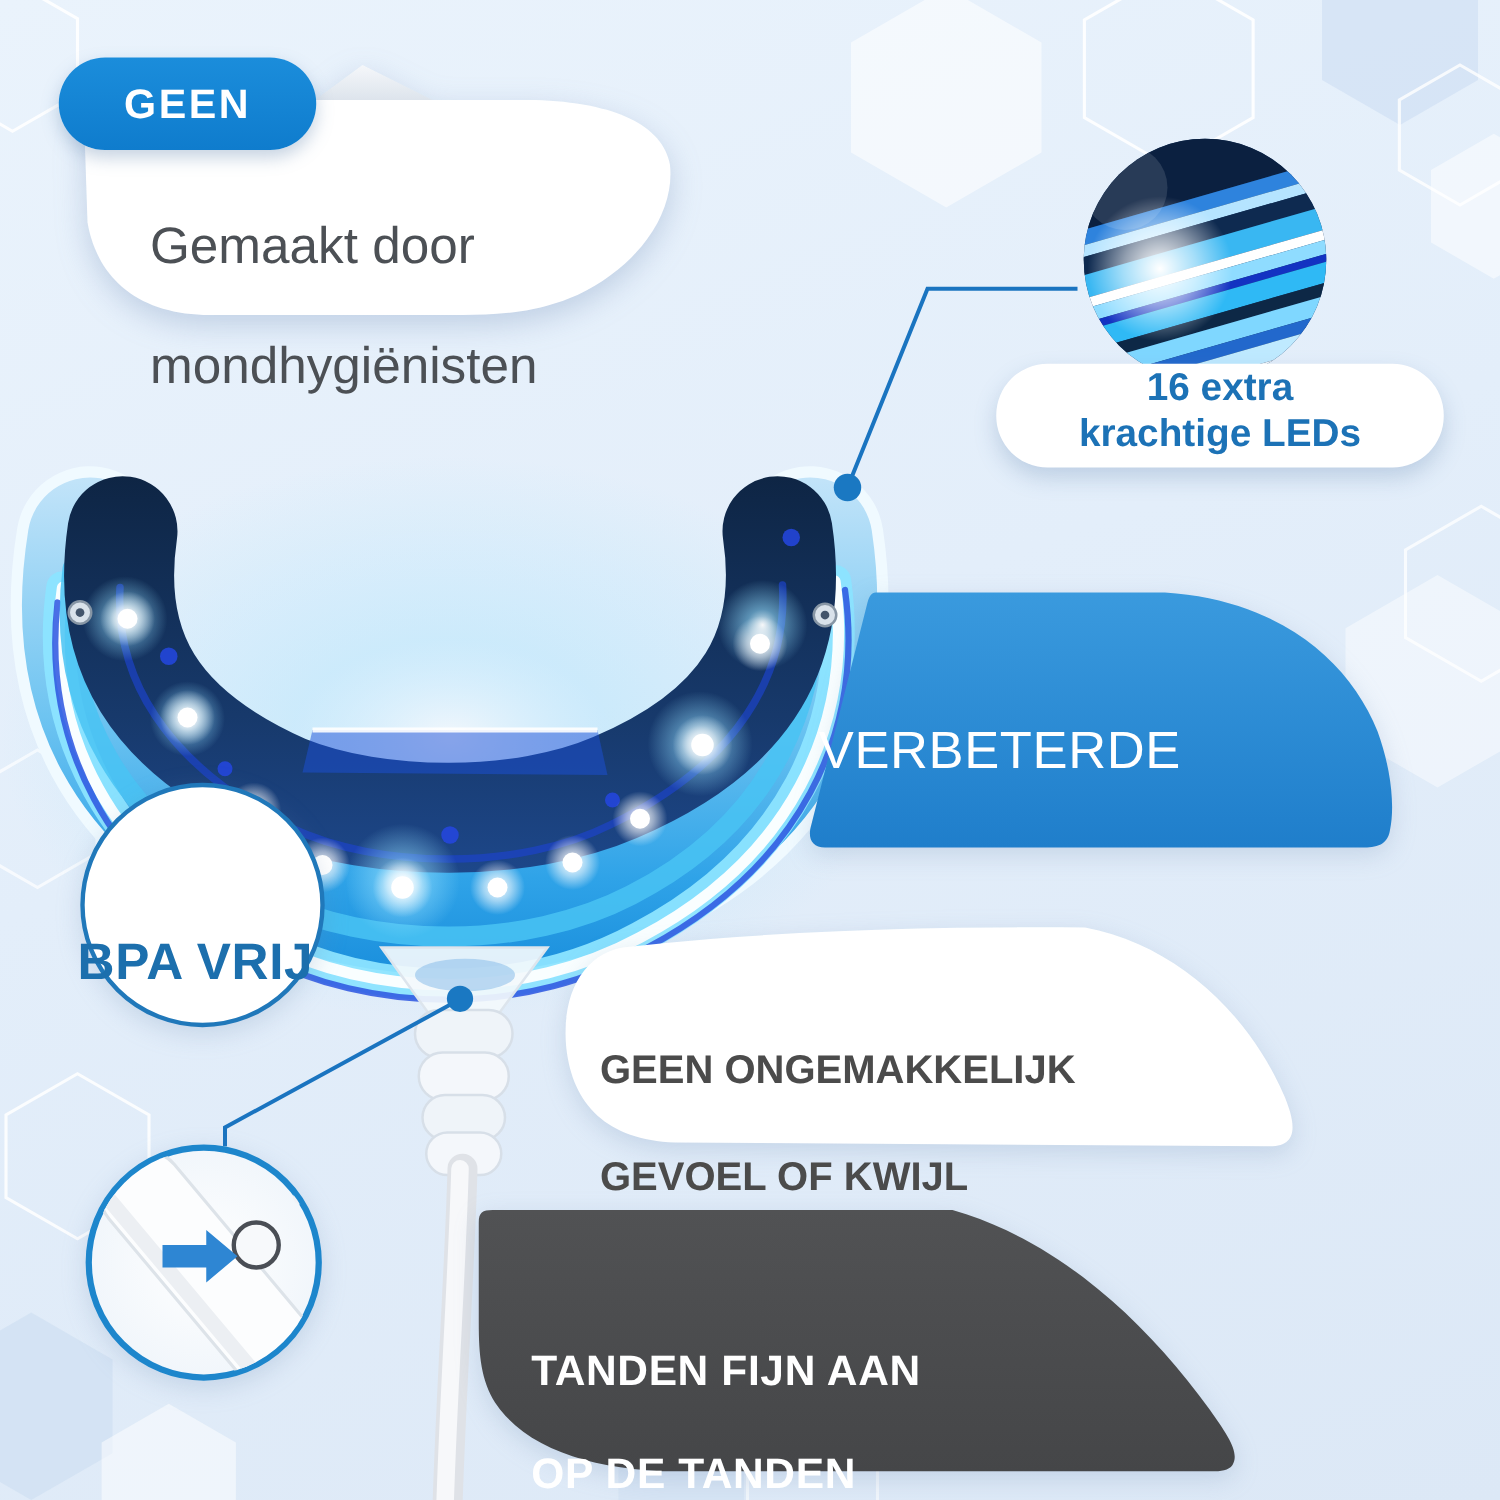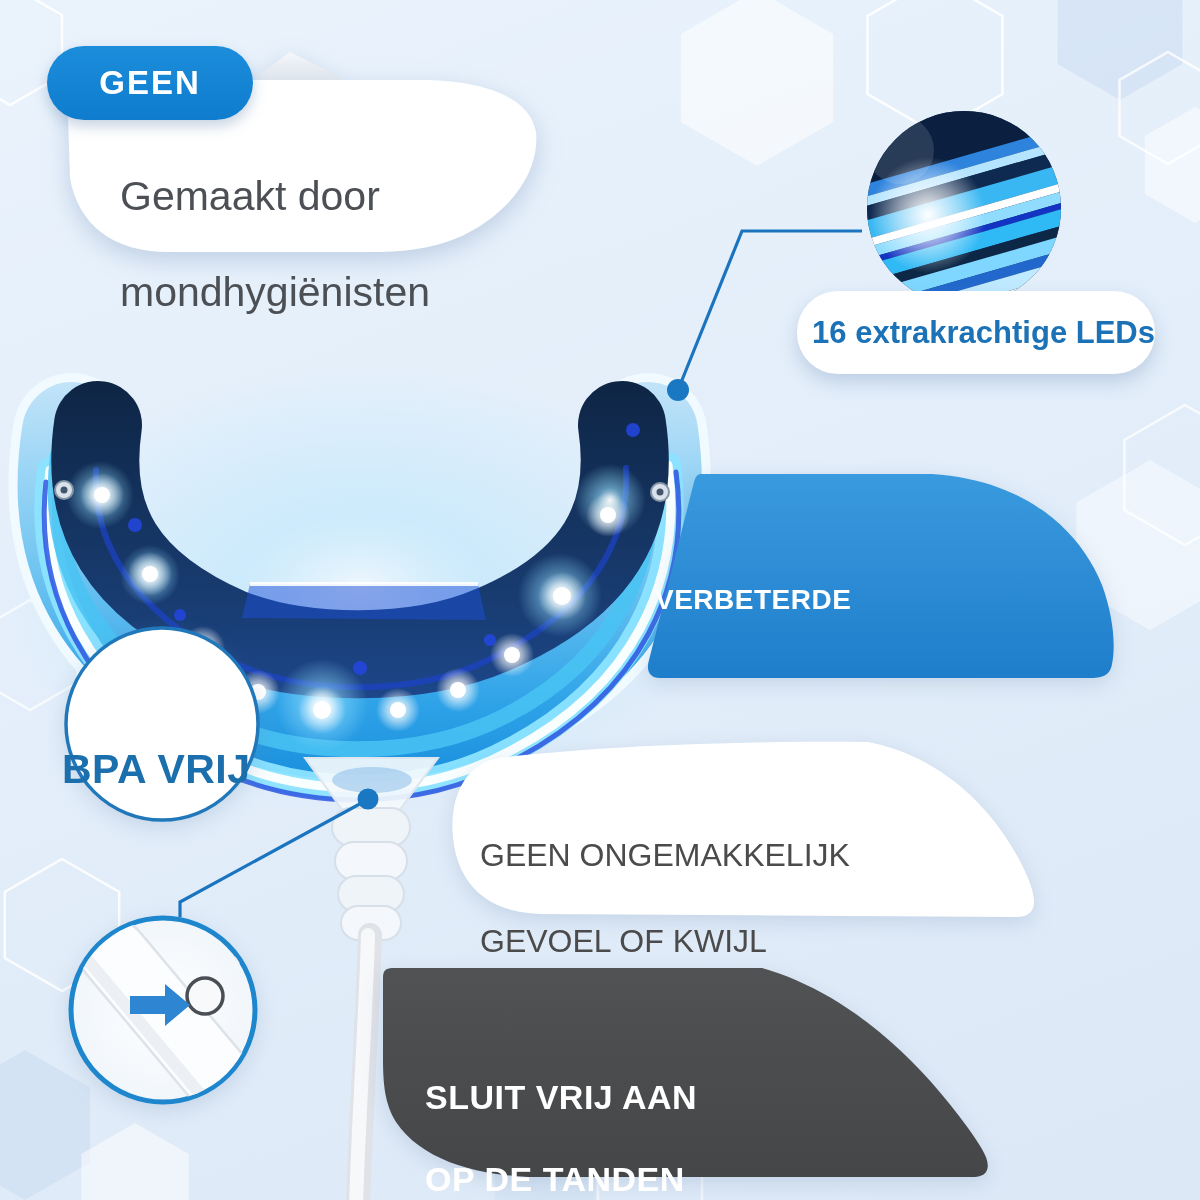--- a/index.html
+++ b/index.html
@@ -16,30 +16,30 @@
     display:flex;align-items:center;justify-content:center;
     color:#ffffff;font-weight:bold;font-size:33px;letter-spacing:2px;
     box-shadow:0 6px 14px rgba(90,125,170,.35);
   }
   .made-by{
     left:120px;top:124px;width:460px;
     color:#4c5055;font-size:41px;line-height:48px;font-weight:normal;
   }
   .leds-box{
     position:absolute;left:797px;top:291px;width:358px;height:83px;border-radius:41px;
-    background:#ffffff;display:flex;align-items:center;justify-content:flex-end;
+    background:#ffffff;display:flex;flex-direction:column;align-items:center;justify-content:flex-start;
     box-shadow:0 8px 18px rgba(90,125,170,.28);
   }
   .leds-box .l{color:#1c72b6;font-weight:bold;font-size:31px;line-height:37px;}
   .led-banner-txt{
     left:655px;top:541px;width:390px;
-    color:#ffffff;font-weight:bold;font-size:28px;line-height:39px;letter-spacing:.5px;
+    color:#ffffff;font-weight:normal;font-size:42px;line-height:39px;letter-spacing:.5px;
   }
   .bpa-txt{left:62px;top:746px;width:200px;color:#1c6fad;font-weight:bold;font-size:41px;letter-spacing:.5px;}
-  .comfort-txt{left:480px;top:791px;width:510px;color:#4b4b4b;font-weight:normal;font-size:32px;line-height:43px;}
+  .comfort-txt{left:480px;top:791px;width:510px;color:#4b4b4b;font-weight:bold;font-size:32px;line-height:43px;}
   .fit-txt{left:425px;top:1036px;width:420px;color:#ffffff;font-weight:bold;font-size:34px;line-height:41px;letter-spacing:.5px;}
   .start-box{
     position:absolute;left:25px;top:1092px;width:303px;height:85px;border-radius:42px;
     background:linear-gradient(180deg,#1b8ddb,#0f7ccd);
     display:flex;flex-direction:column;align-items:center;justify-content:center;
     box-shadow:0 6px 14px rgba(90,125,170,.3);
   }
   .start-box .l{color:#ffffff;font-weight:bold;font-size:34px;line-height:37px;}
   .shadow{filter:drop-shadow(0 8px 12px rgba(100,130,175,.30));}
   .softshadow{filter:drop-shadow(0 6px 10px rgba(100,130,175,.22));}
@@ -282,18 +282,18 @@
 </div>
 
 <div class="txt bpa-txt">BPA VRIJ</div>
 
 <div class="txt comfort-txt">
   <div>GEEN ONGEMAKKELIJK</div>
   <div>GEVOEL OF KWIJL</div>
 </div>
 
 <div class="txt fit-txt">
-  <div>SLUIT VRIJ AAN</div>
+  <div>TANDEN FIJN AAN</div>
   <div>OP DE TANDEN</div>
 </div>
 
 
 </div>
 
 </body></html>

